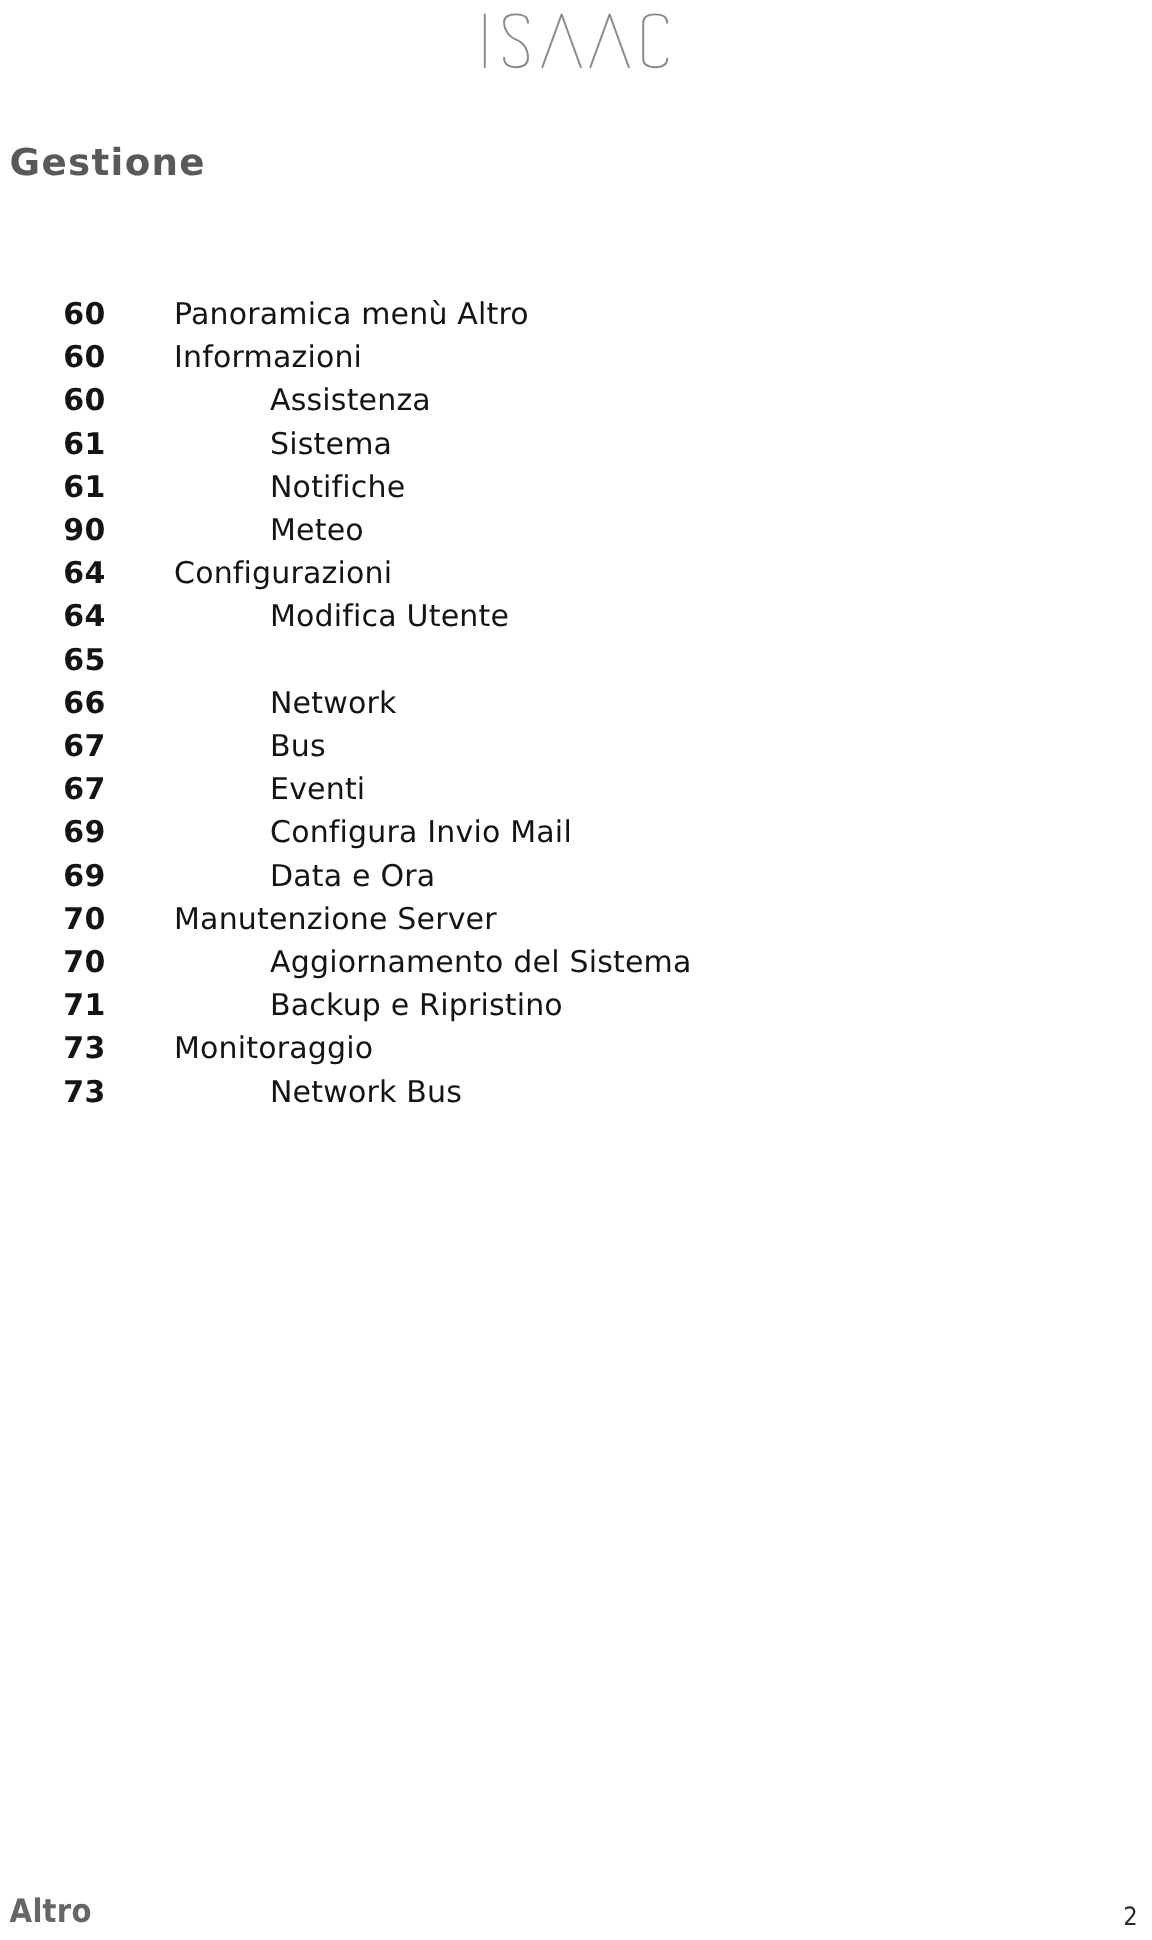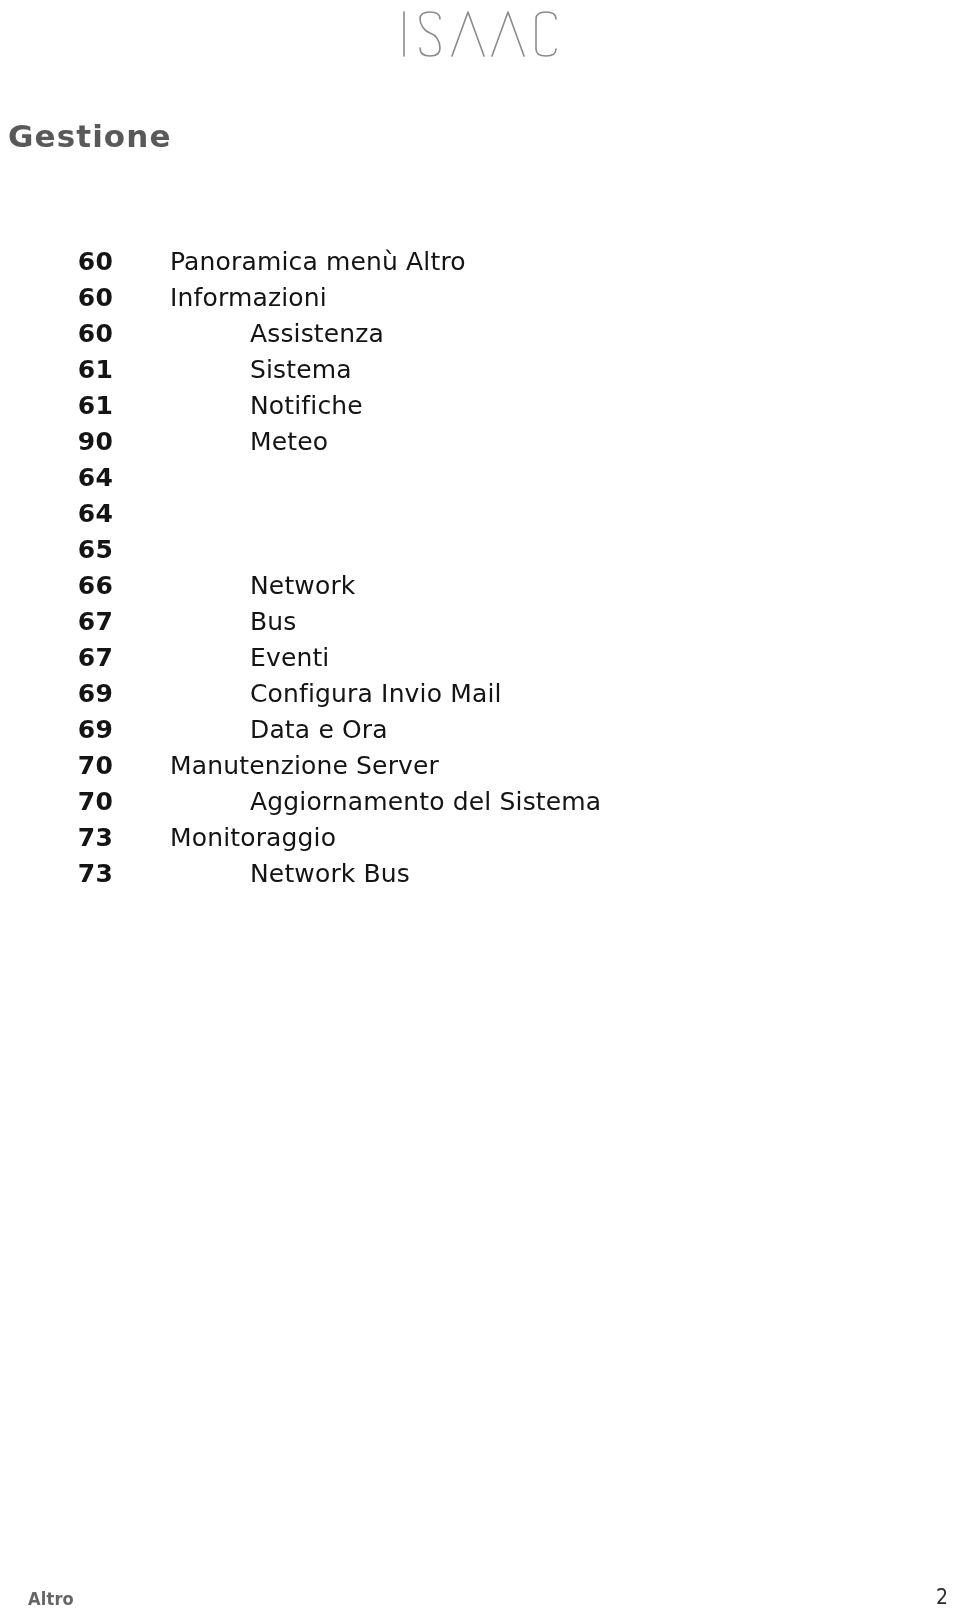--- a/index.html
+++ b/index.html
@@ -40,21 +40,20 @@
     line-height: 1.2;
     white-space: nowrap;
   }
 
   
   .toc {
     position: absolute;
     top: 244px;
     left: 0;
     width: 865px;
-    padding-left: 25px;
   }
   .toc-row {
     position: relative;
     height: 36px;
     line-height: 36px;
     white-space: nowrap;
   }
   .toc-page {
     position: absolute;
     left: 0;
@@ -81,26 +80,25 @@
     position: absolute;
     left: 0;
     bottom: 8px;
     width: 960px;
     height: 30px;
   }
   .footer-left {
     position: absolute;
     left: 8px;
     bottom: 0;
-    font-size: 18px;
+    font-size: 27px;
     font-weight: bold;
     color: #666666;
     font-stretch: condensed;
     letter-spacing: 0.2px;
-    margin-left: 20px;
   }
   .footer-right {
     position: absolute;
     right: 12px;
     bottom: 0;
     font-size: 21px;
     font-weight: normal;
     color: #2b2b2b;
     font-stretch: condensed;
   }
@@ -148,23 +146,25 @@
     <div class="toc-row" data-level="2">
       <span class="toc-page">61</span>
       <span class="toc-label">Notifiche</span>
     </div>
     <div class="toc-row" data-level="2">
       <span class="toc-page">90</span>
       <span class="toc-label">Meteo</span>
     </div>
     <div class="toc-row" data-level="1">
       <span class="toc-page">64</span>
+      <span class="toc-label">Configurazioni</span>
     </div>
     <div class="toc-row" data-level="2">
       <span class="toc-page">64</span>
+      <span class="toc-label">Modifica Utente</span>
     </div>
     <div class="toc-row" data-level="2">
       <span class="toc-page">65</span>
     </div>
     <div class="toc-row" data-level="2">
       <span class="toc-page">66</span>
       <span class="toc-label">Network</span>
     </div>
     <div class="toc-row" data-level="2">
       <span class="toc-page">67</span>
@@ -182,20 +182,24 @@
       <span class="toc-page">69</span>
       <span class="toc-label">Data e Ora</span>
     </div>
     <div class="toc-row" data-level="1">
       <span class="toc-page">70</span>
       <span class="toc-label">Manutenzione Server</span>
     </div>
     <div class="toc-row" data-level="2">
       <span class="toc-page">70</span>
       <span class="toc-label">Aggiornamento del Sistema</span>
+    </div>
+    <div class="toc-row" data-level="2">
+      <span class="toc-page">71</span>
+      <span class="toc-label">Backup e Ripristino</span>
     </div>
     <div class="toc-row" data-level="1">
       <span class="toc-page">73</span>
       <span class="toc-label">Monitoraggio</span>
     </div>
     <div class="toc-row" data-level="2">
       <span class="toc-page">73</span>
       <span class="toc-label">Network Bus</span>
     </div>
   </div>

